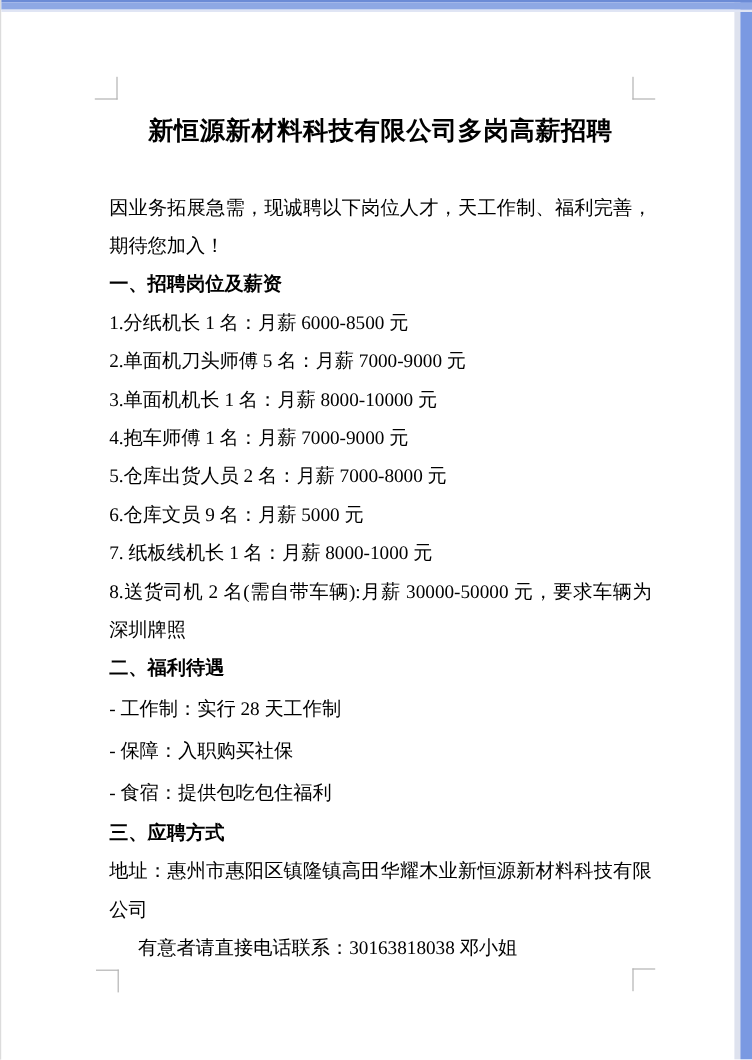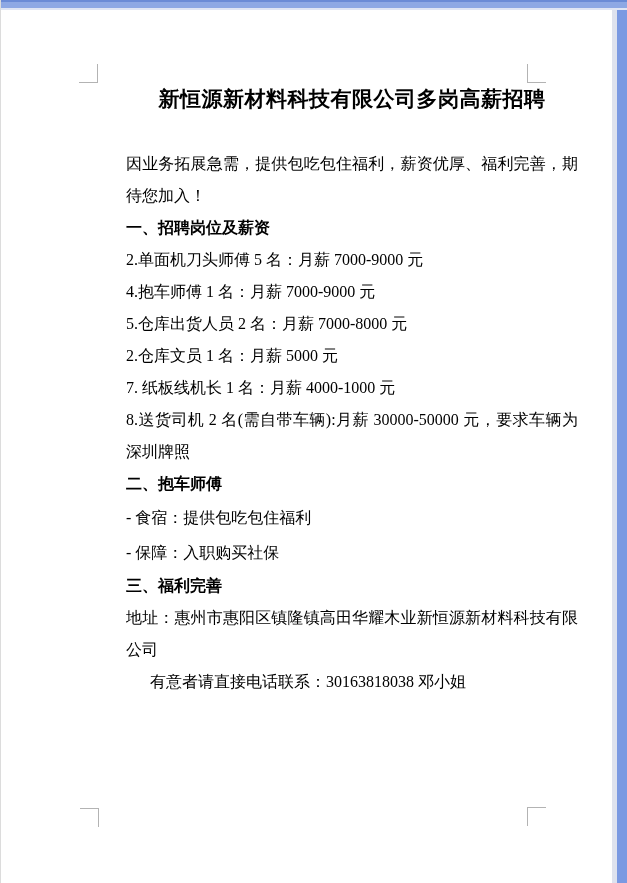--- a/index.html
+++ b/index.html
@@ -27,24 +27,23 @@
   
   .crop { position:absolute; width:18px; height:18px; z-index:2; }
   .crop-tl { left:78px;  top:64px;  border-right:1px solid #b3b3b3; border-bottom:1px solid #b3b3b3; }
   .crop-tr { left:526px; top:64px;  border-left:1px solid #b3b3b3;  border-bottom:1px solid #b3b3b3; }
   .crop-bl { left:79px;  top:808px; border-top:1px solid #b3b3b3;   border-right:1px solid #b3b3b3; }
   .crop-br { left:526px; top:807px; border-top:1px solid #b3b3b3;   border-left:1px solid #b3b3b3; }
 
   
   .page-content {
     position:absolute;
-    left:90px; top:84px;
+    left:90px; top:94px;
     width:452px;
     z-index:3;
-    margin-left:35px;
   }
   .doc-title {
     font-size:21px;
     font-weight:bold;
     text-align:center;
     line-height:30px;
     margin:0 0 34px 0;
     letter-spacing:0.5px;
   }
   p { margin:0; font-size:16px; line-height:32px; }
@@ -68,31 +67,34 @@
 
 <div class="crop crop-tl"></div>
 <div class="crop crop-tr"></div>
 <div class="crop crop-bl"></div>
 <div class="crop crop-br"></div>
 
 <div class="page-content">
 
   <h1 class="doc-title">新恒源新材料科技有限公司多岗高薪招聘</h1>
 
-  <p class="wrapline">因业务拓展急需，提供包吃包住福利，薪资优厚、福利完善，期待您加入！</p>
+  <p class="wrapline">因业务拓展急需，现诚聘以下岗位人才，天工作制、福利完善，期待您加入！</p>
 
   <p class="section-heading">一、招聘岗位及薪资</p>
+  <p>1.分纸机长 1 名：月薪 6000-8500 元</p>
   <p>2.单面机刀头师傅 5 名：月薪 7000-9000 元</p>
+  <p>3.单面机机长 1 名：月薪 8000-10000 元</p>
   <p>4.抱车师傅 1 名：月薪 7000-9000 元</p>
   <p>5.仓库出货人员 2 名：月薪 7000-8000 元</p>
-  <p>2.仓库文员 1 名：月薪 5000 元</p>
-  <p>7. 纸板线机长 1 名：月薪 4000-1000 元</p>
+  <p>6.仓库文员 9 名：月薪 5000 元</p>
+  <p>7. 纸板线机长 1 名：月薪 8000-1000 元</p>
   <p class="wrapline">8.送货司机 2 名(需自带车辆):月薪 30000-50000 元，要求车辆为深圳牌照</p>
 
-  <p class="section-heading">二、抱车师傅</p>
+  <p class="section-heading">二、福利待遇</p>
+  <p class="benefit">- 工作制：实行 28 天工作制</p>
+  <p class="benefit">- 保障：入职购买社保</p>
   <p class="benefit">- 食宿：提供包吃包住福利</p>
-  <p class="benefit">- 保障：入职购买社保</p>
 
-  <p class="section-heading">三、福利完善</p>
+  <p class="section-heading">三、应聘方式</p>
   <p class="wrapline">地址：惠州市惠阳区镇隆镇高田华耀木业新恒源新材料科技有限公司</p>
   <p class="contact">有意者请直接电话联系：30163818038 邓小姐</p>
 
 </div>
 
 </body></html>

